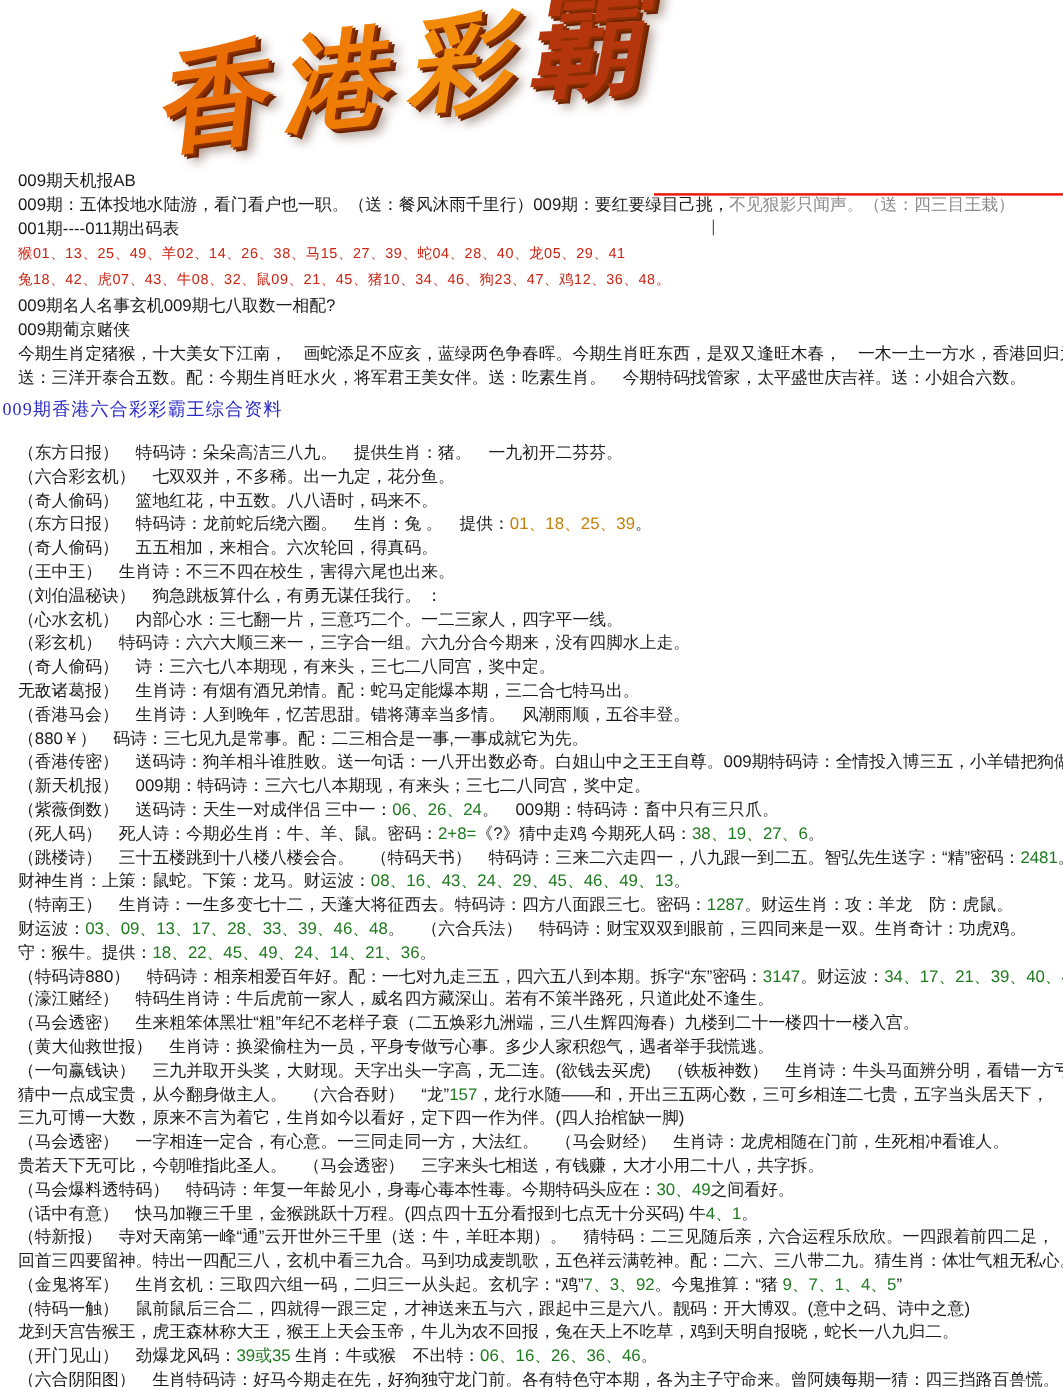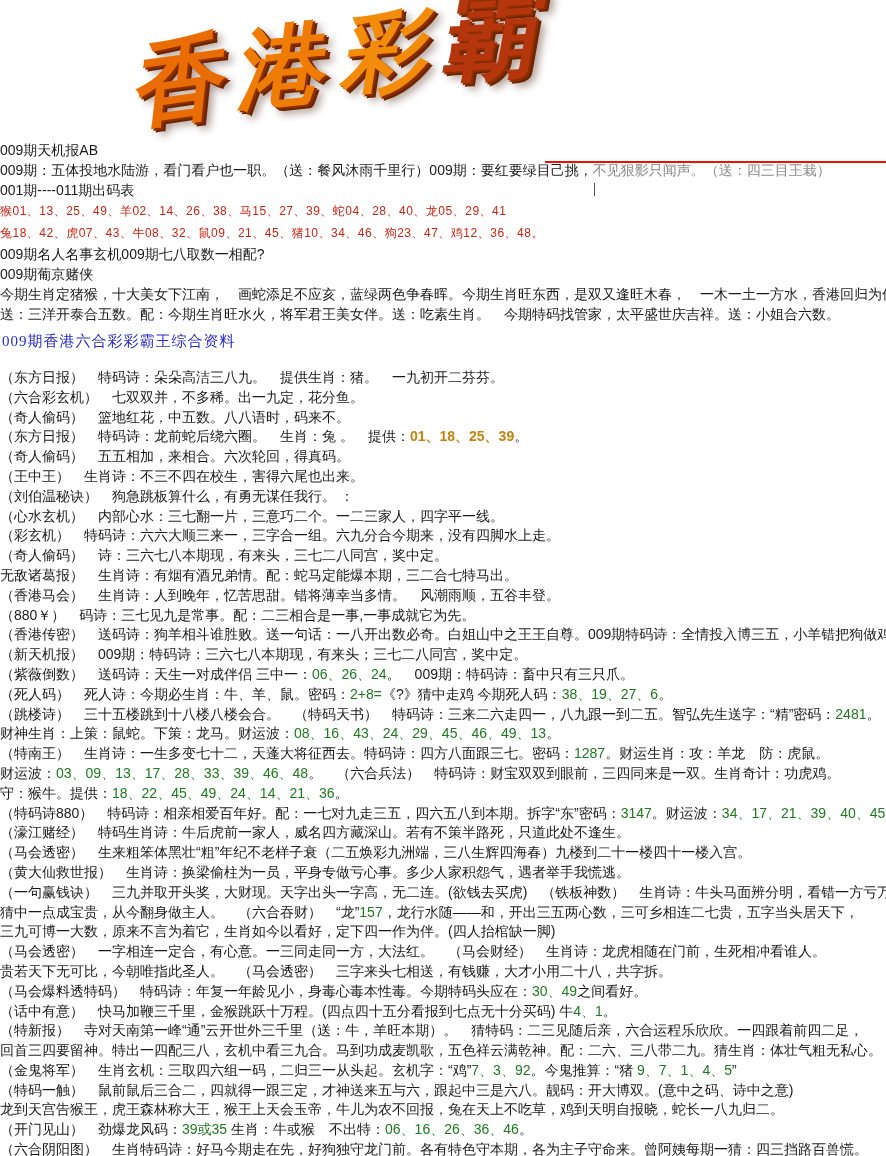--- a/index.html
+++ b/index.html
@@ -19,27 +19,27 @@
     font-weight:bold;font-style:italic;line-height:1;
     text-shadow:2px 2px 0 #8b2f00,4px 4px 0 #6e2400,7px 7px 9px rgba(60,20,0,.45);
   }
   .logo-c0{font-size:92px;color:#e96d04;transform:translateY(30px) rotate(-8deg);margin-left:128px;}
   .logo-c1{font-size:88px;color:#ef7c05;transform:translateY(14px) rotate(-6deg);margin-left:14px;}
   .logo-c2{font-size:86px;color:#f28c0a;transform:translateY(-2px) rotate(-5deg);margin-left:16px;}
   .logo-c3{font-size:100px;color:#b5350c;transform:translateY(-16px) rotate(-4deg);margin-left:12px;}
   
   .tline{
     line-height:19.8px;height:19.8px;font-size:14px;white-space:nowrap;
-    overflow:hidden;padding-left:0;
+    overflow:hidden;padding-left:15px;
   }
   #top-lines{position:relative;}
   #top-lines .tline{line-height:20px;height:20px;}
   .red-row{color:var(--red);font-size:12px;line-height:22px !important;height:22px !important;letter-spacing:.5px;}
   .c-g{color:var(--green);}
-  .c-o{color:var(--orange);font-weight:bold;}
+  .c-o{color:var(--orange);}
   .c-gray{color:var(--gray);}
   
   #section-title{
     margin-top:8px;margin-bottom:12px;padding-left:2px;height:24px;
     font-family:"Liberation Serif","DejaVu Serif",serif;
     font-size:15px;color:var(--blue);letter-spacing:1px;
   }
   
   #red-strike{
     position:absolute;left:545px;top:21px;width:341px;height:2px;

